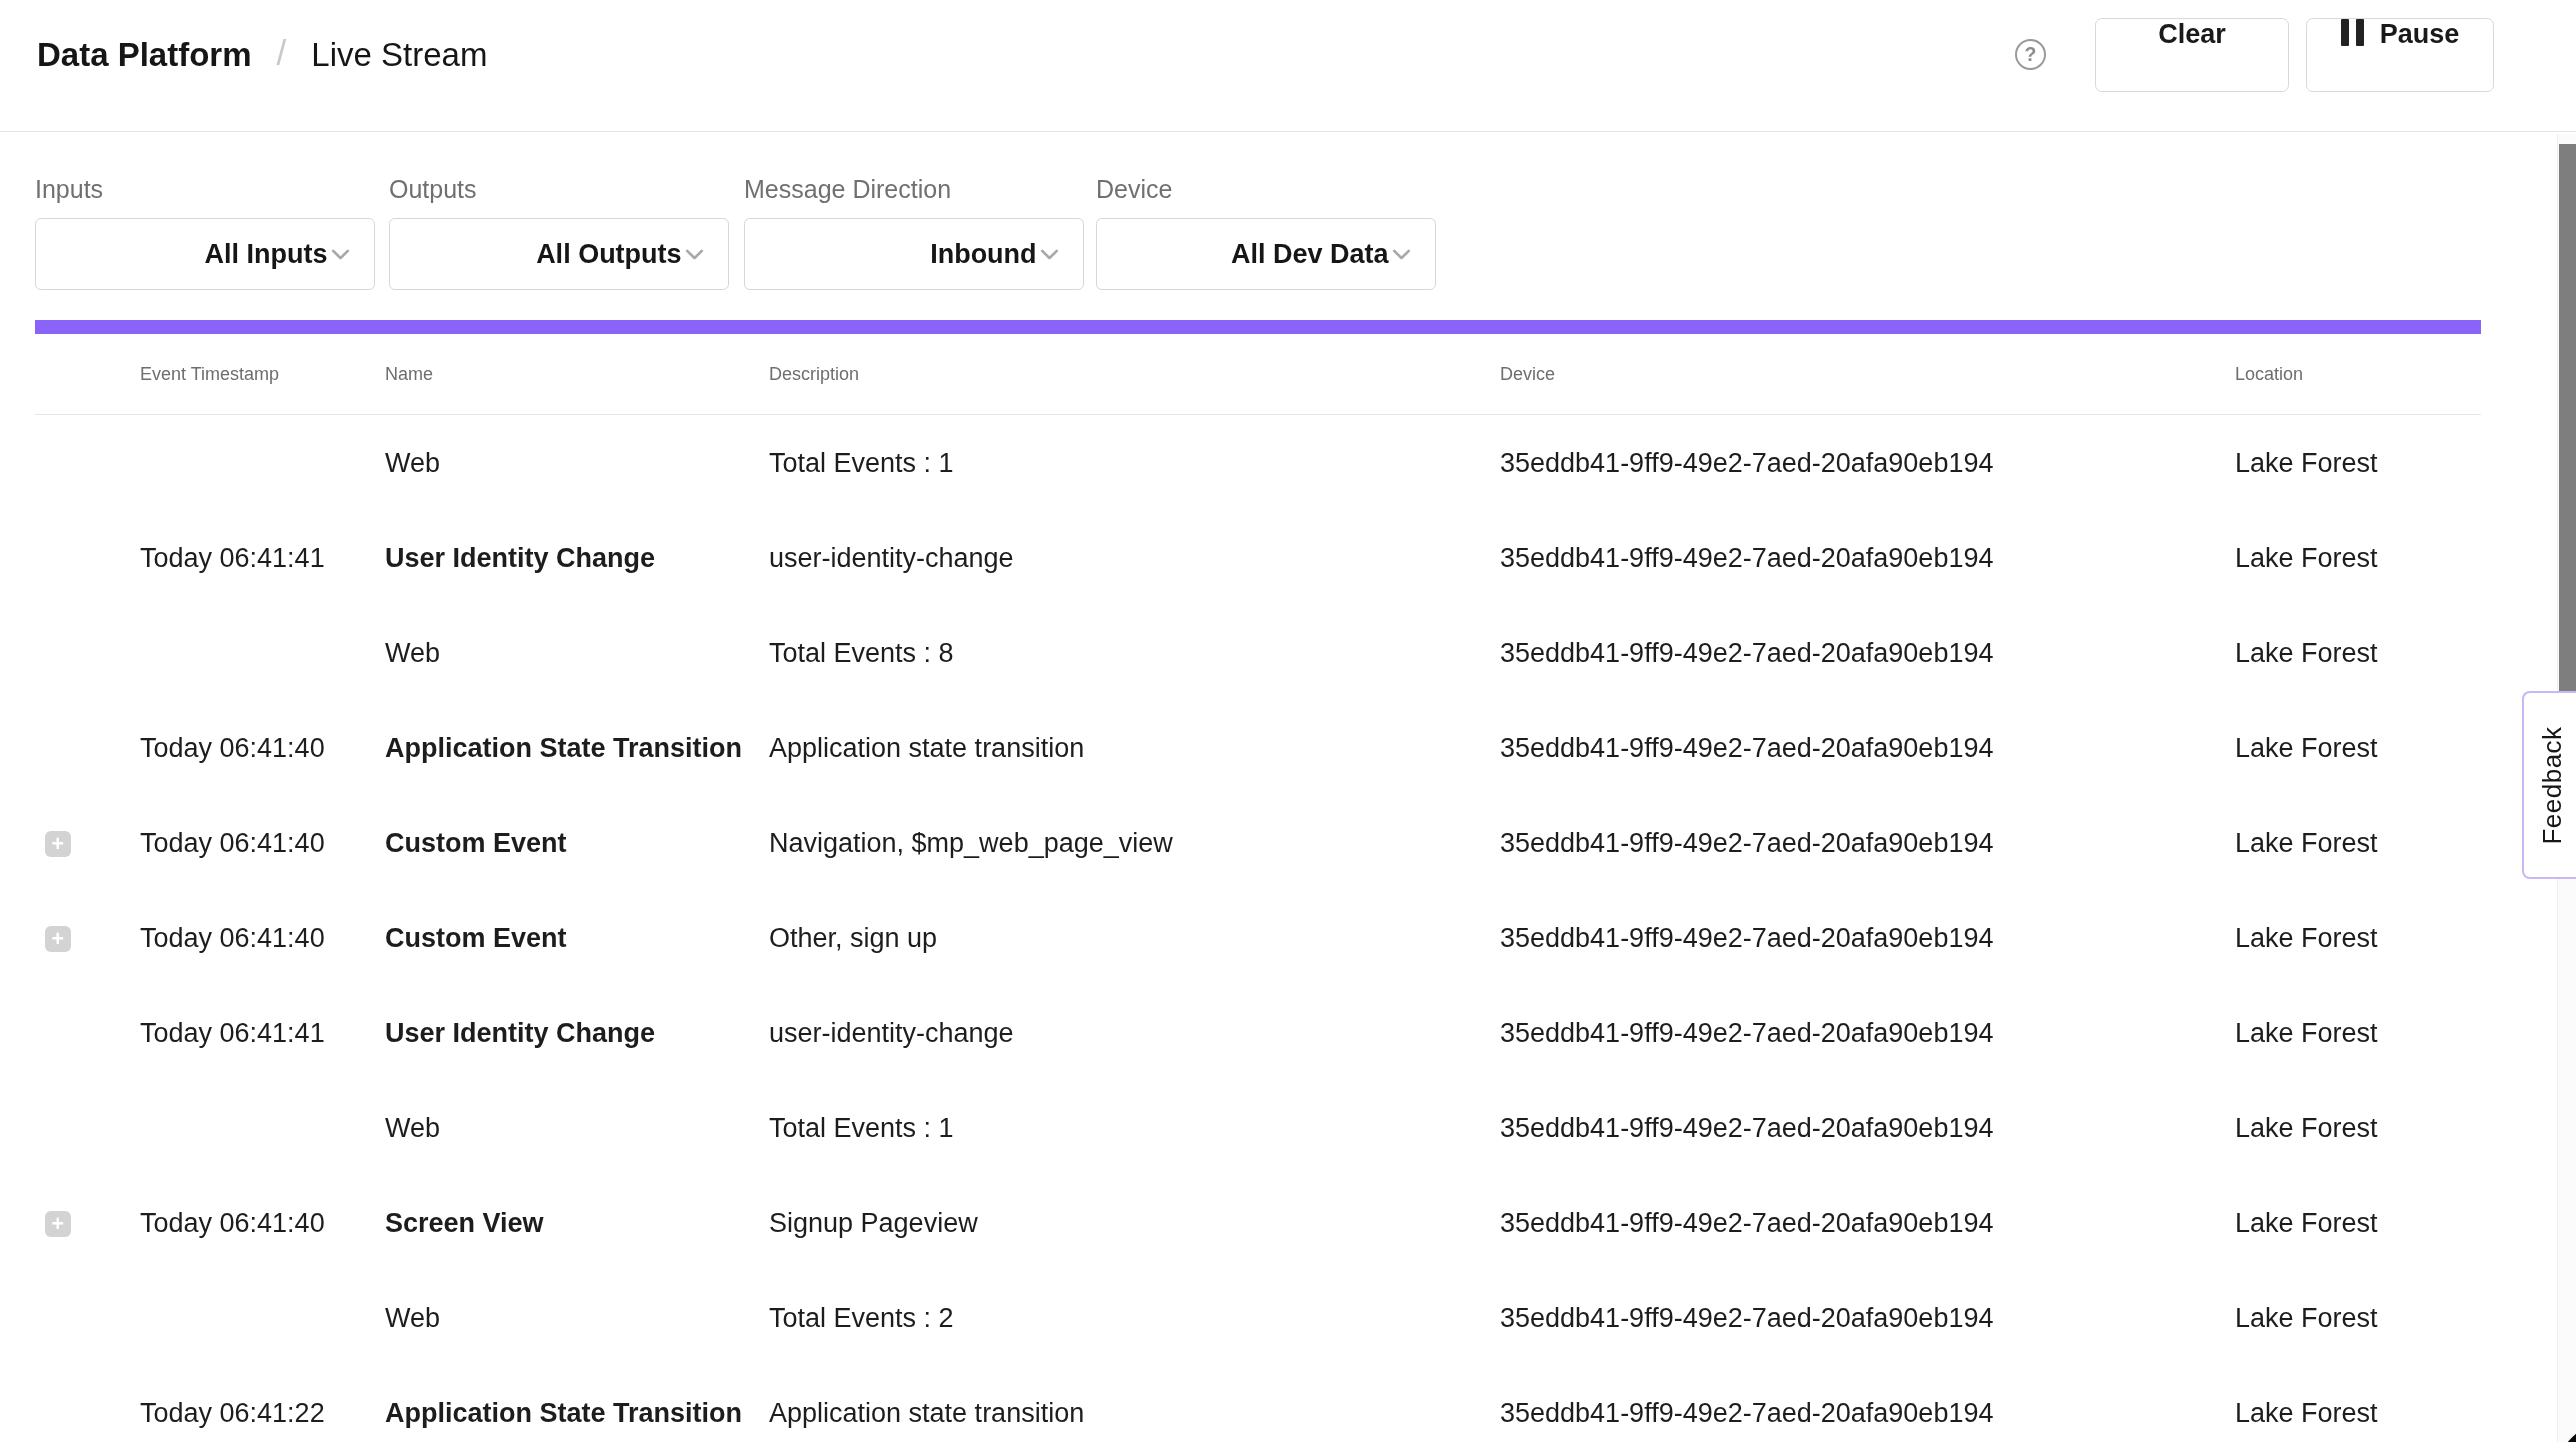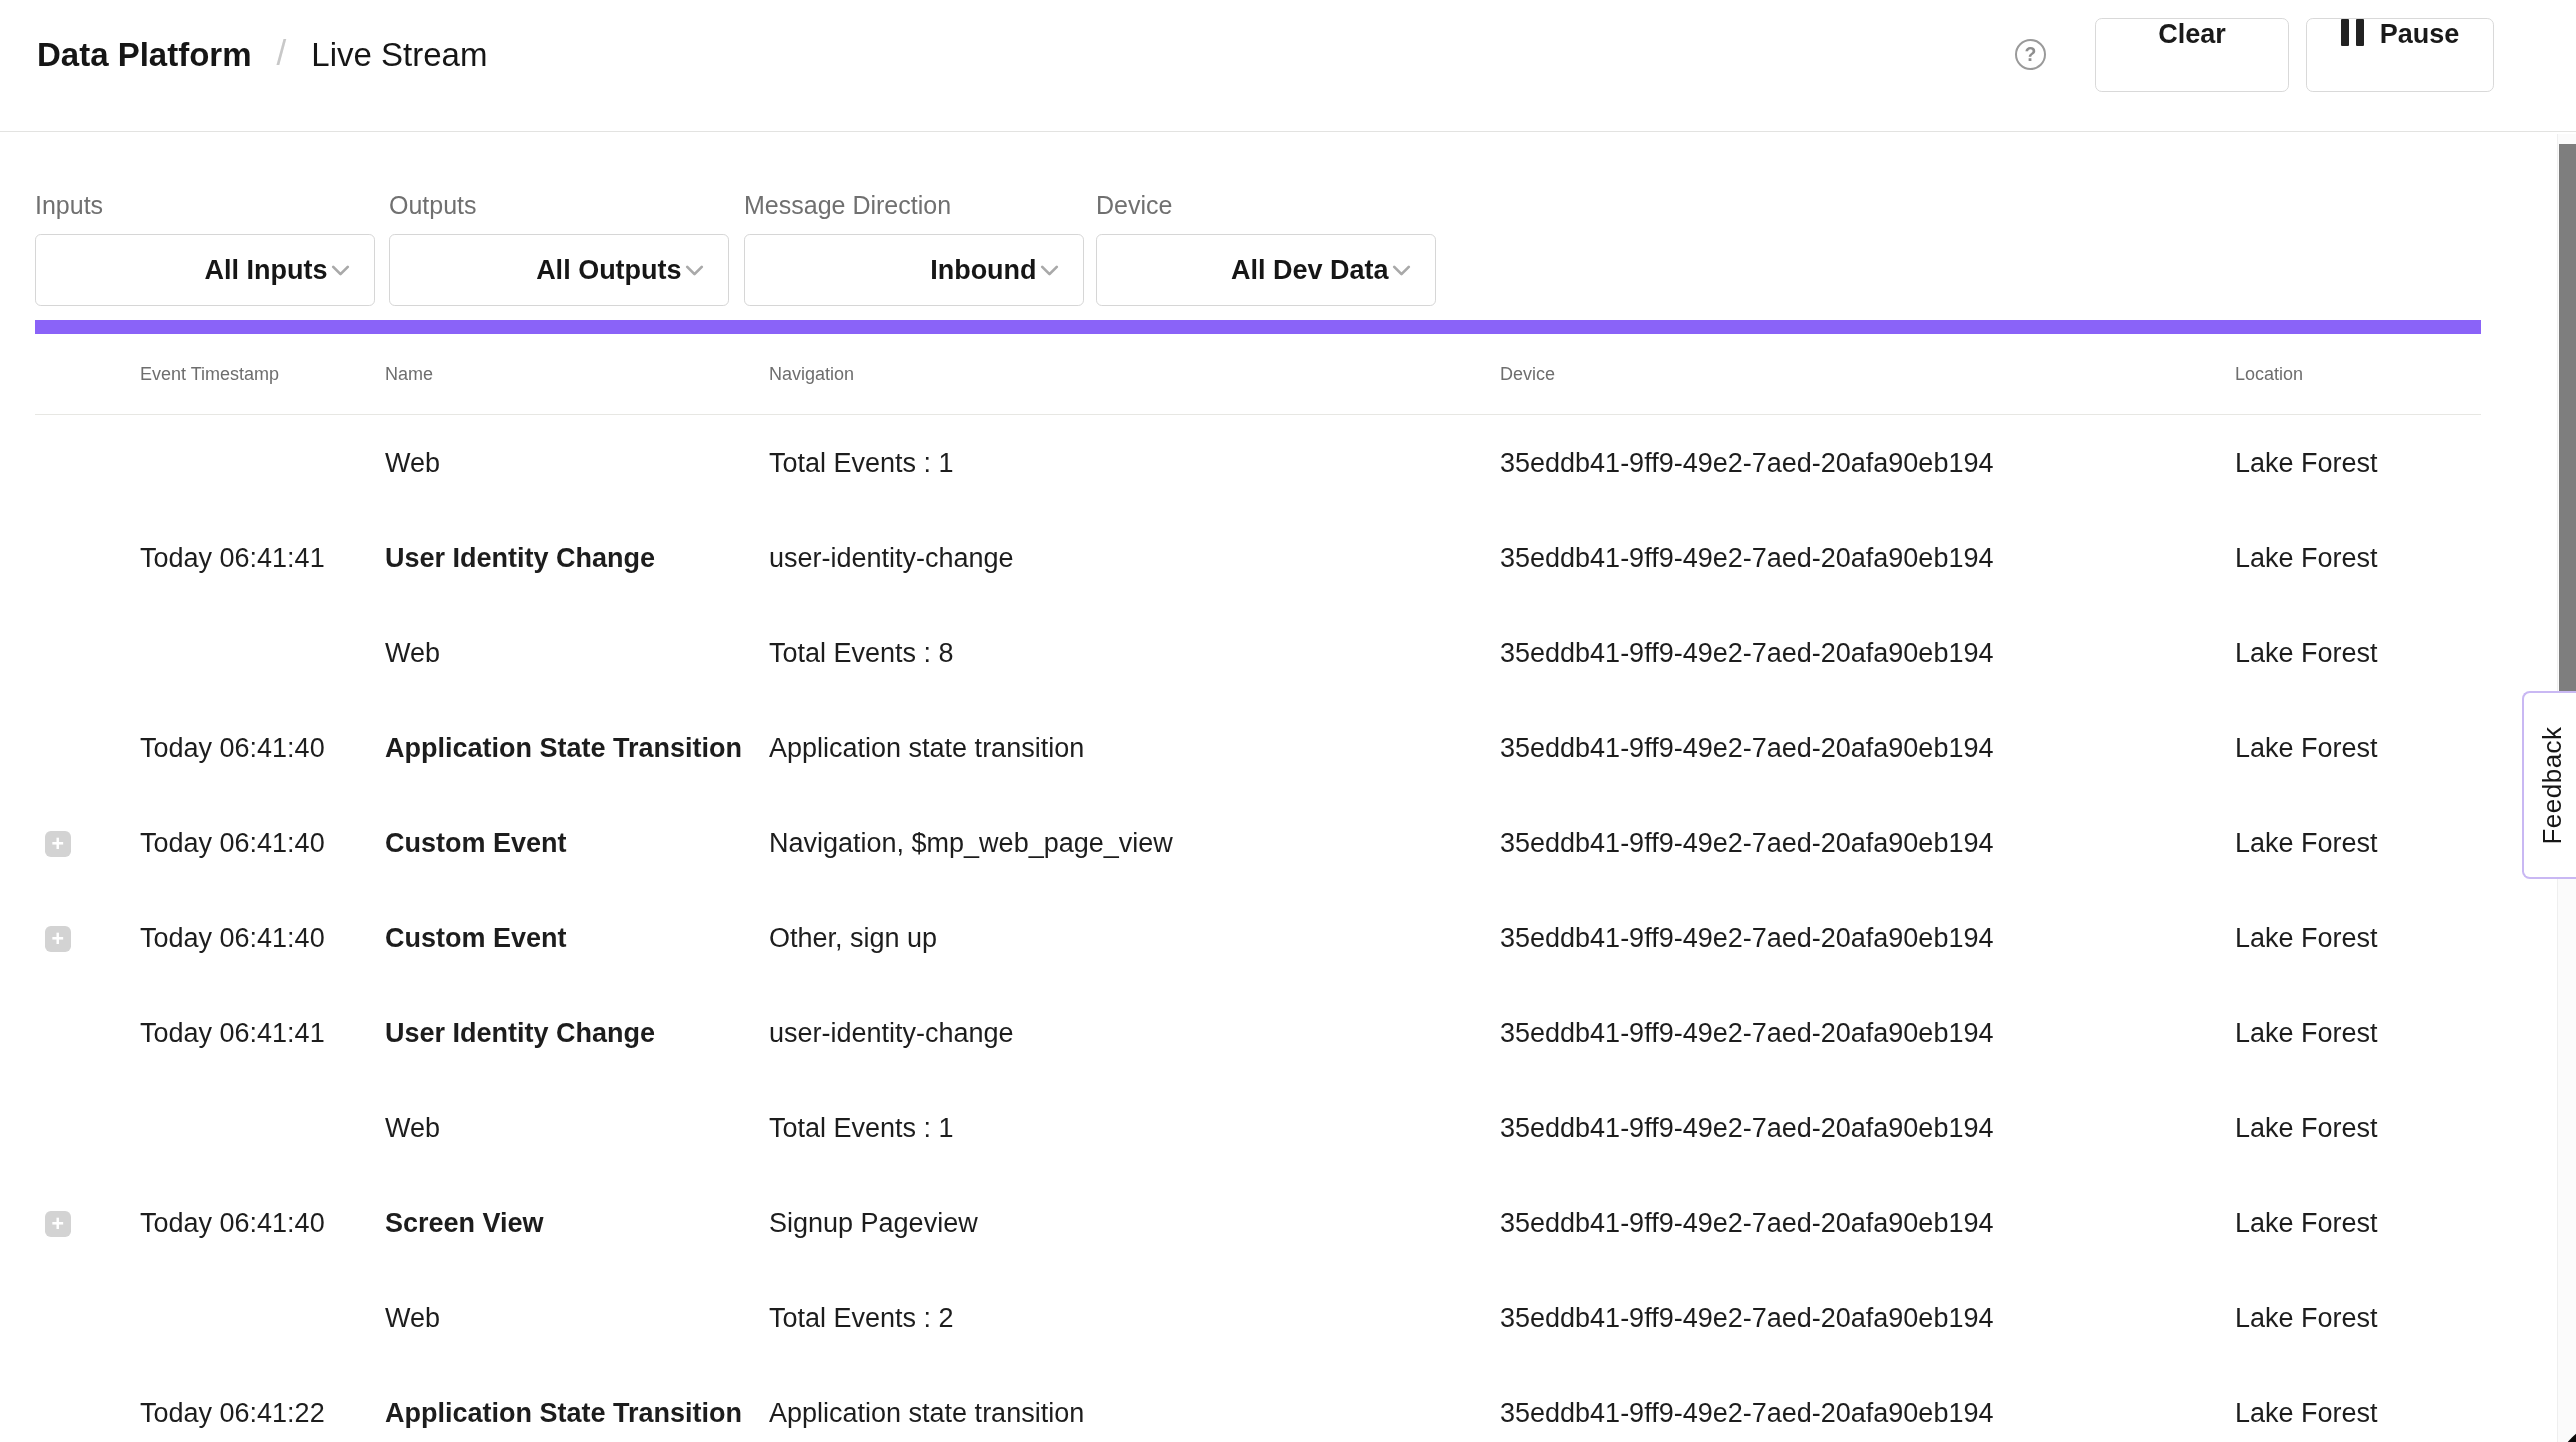--- a/index.html
+++ b/index.html
@@ -19,21 +19,21 @@
     display:flex; align-items:center; justify-content:center; font-size:19.4px; font-weight:700; color:#8e8e8e; background:#fff; cursor:pointer; }
 
   .hbtn { position:absolute; top:17.5px; height:74px; background:#fff; border:1.9px solid #d9d9d9; border-radius:6.8px;
     display:flex; justify-content:center; gap:15.5px; font-size:27px; font-weight:700; color:#1a1a1a; cursor:pointer; }
   .btn-clear { left:2095px; width:194px; }
   .btn-pause { left:2306px; width:188px; }
   .pause-glyph { display:flex; gap:7.8px; }
   .pause-glyph i { display:block; width:7.8px; height:27px; background:#222; border-radius:1px; }
 
   
-  .filters { position:absolute; left:35px; top:148px; width:2446px; height:188px; }
+  .filters { position:absolute; left:35px; top:132px; width:2446px; height:188px; }
   .filter { position:absolute; top:0; }
   .filter-label { position:absolute; top:43px; font-size:25px; color:#707070; white-space:nowrap; }
   .select-box { position:absolute; top:86px; height:72px; background:#fff; border:1.9px solid #d6d6d6; border-radius:5.8px;
     display:flex; align-items:center; justify-content:flex-end; padding:0 21.4px 0 27px; cursor:pointer; }
   .select-value { font-size:27px; font-weight:600; color:#161616; }
   .chev { flex:0 0 auto; }
   .f0 { left:0px;    width:340px; }
   .f1 { left:354px;  width:340px; }
   .f2 { left:709px;  width:340px; }
   .f3 { left:1061px; width:340px; }
@@ -128,21 +128,21 @@
     </div>
   </div>
 </section>
 
 <div class="purple-bar" style="background: rgb(138, 99, 248);"></div>
 
 <div class="thead grid">
   <span class="cell"></span>
   <span class="cell">Event Timestamp</span>
   <span class="cell">Name</span>
-  <span class="cell">Navigation</span>
+  <span class="cell">Description</span>
   <span class="cell">Device</span>
   <span class="cell">Location</span>
 </div>
 
 <div class="tbody" id="rows">
     <div class="row grid">
     <span class="cell cell-icon"></span>
     <span class="cell cell-timestamp"></span>
     <span class="cell cell-name">Web</span>
     <span class="cell cell-desc">Total Events : 1</span>

